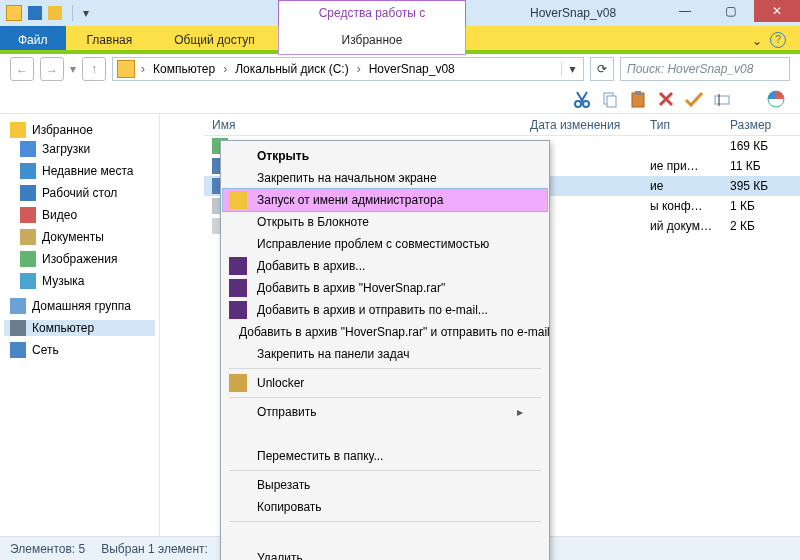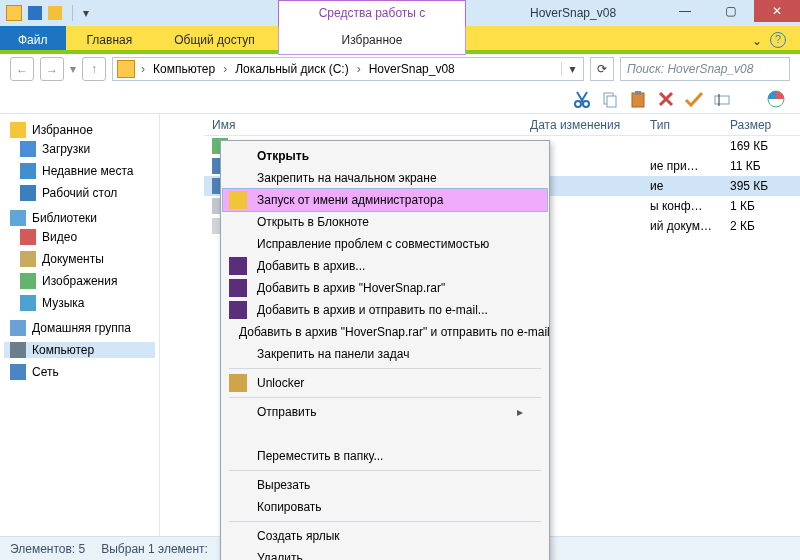--- a/index.html
+++ b/index.html
@@ -169,24 +169,20 @@
         <span>Загрузки</span>
       </div>
     <div class="nav-item">
         <span class="ic places"></span>
         <span>Недавние места</span>
       </div>
     <div class="nav-item">
         <span class="ic desktop"></span>
         <span>Рабочий стол</span>
       </div>
-    <div class="nav-head">
-        <span class="ic lib"></span>
-        <span>Библиотеки</span>
-      </div>
     <div class="nav-item">
         <span class="ic vid"></span>
         <span>Видео</span>
       </div>
     <div class="nav-item">
         <span class="ic doc"></span>
         <span>Документы</span>
       </div>
     <div class="nav-item">
         <span class="ic img"></span>
@@ -334,20 +330,19 @@
       <span class="mic"></span>
       <span class="lbl">Вырезать</span>
     </div>
   <div class="mi">
       <span class="mic"></span>
       <span class="lbl">Копировать</span>
     </div>
   <div class="sep"></div>
   <div class="mi">
       <span class="mic"></span>
-      <span class="lbl">Создать ярлык</span>
     </div>
   <div class="mi">
       <span class="mic"></span>
       <span class="lbl">Удалить</span>
     </div>
 
 </div>
 
 </body></html>

